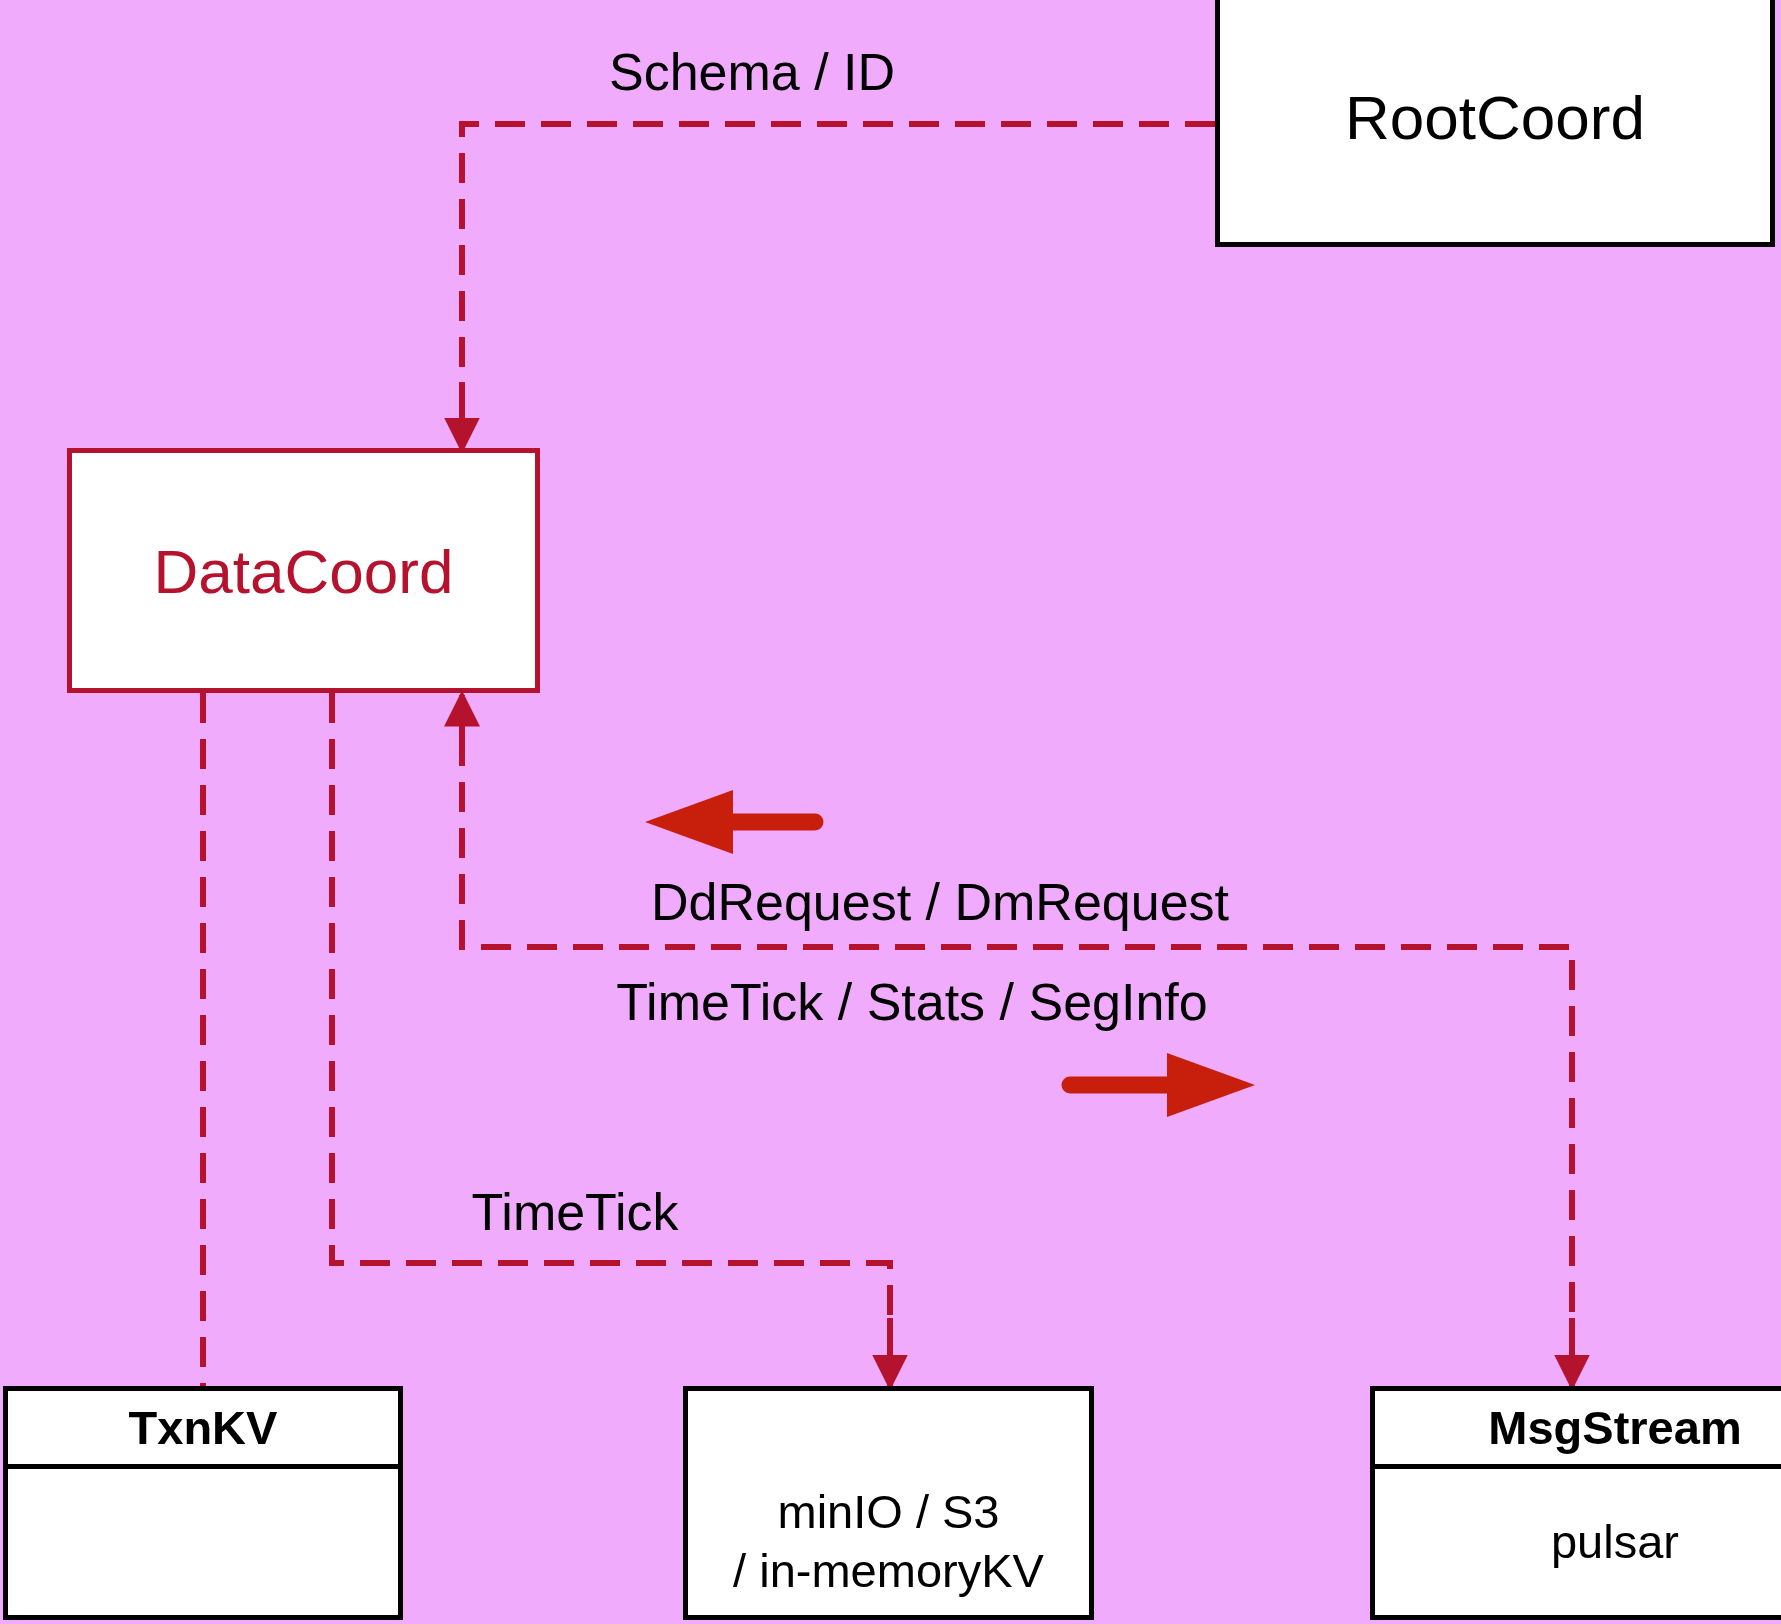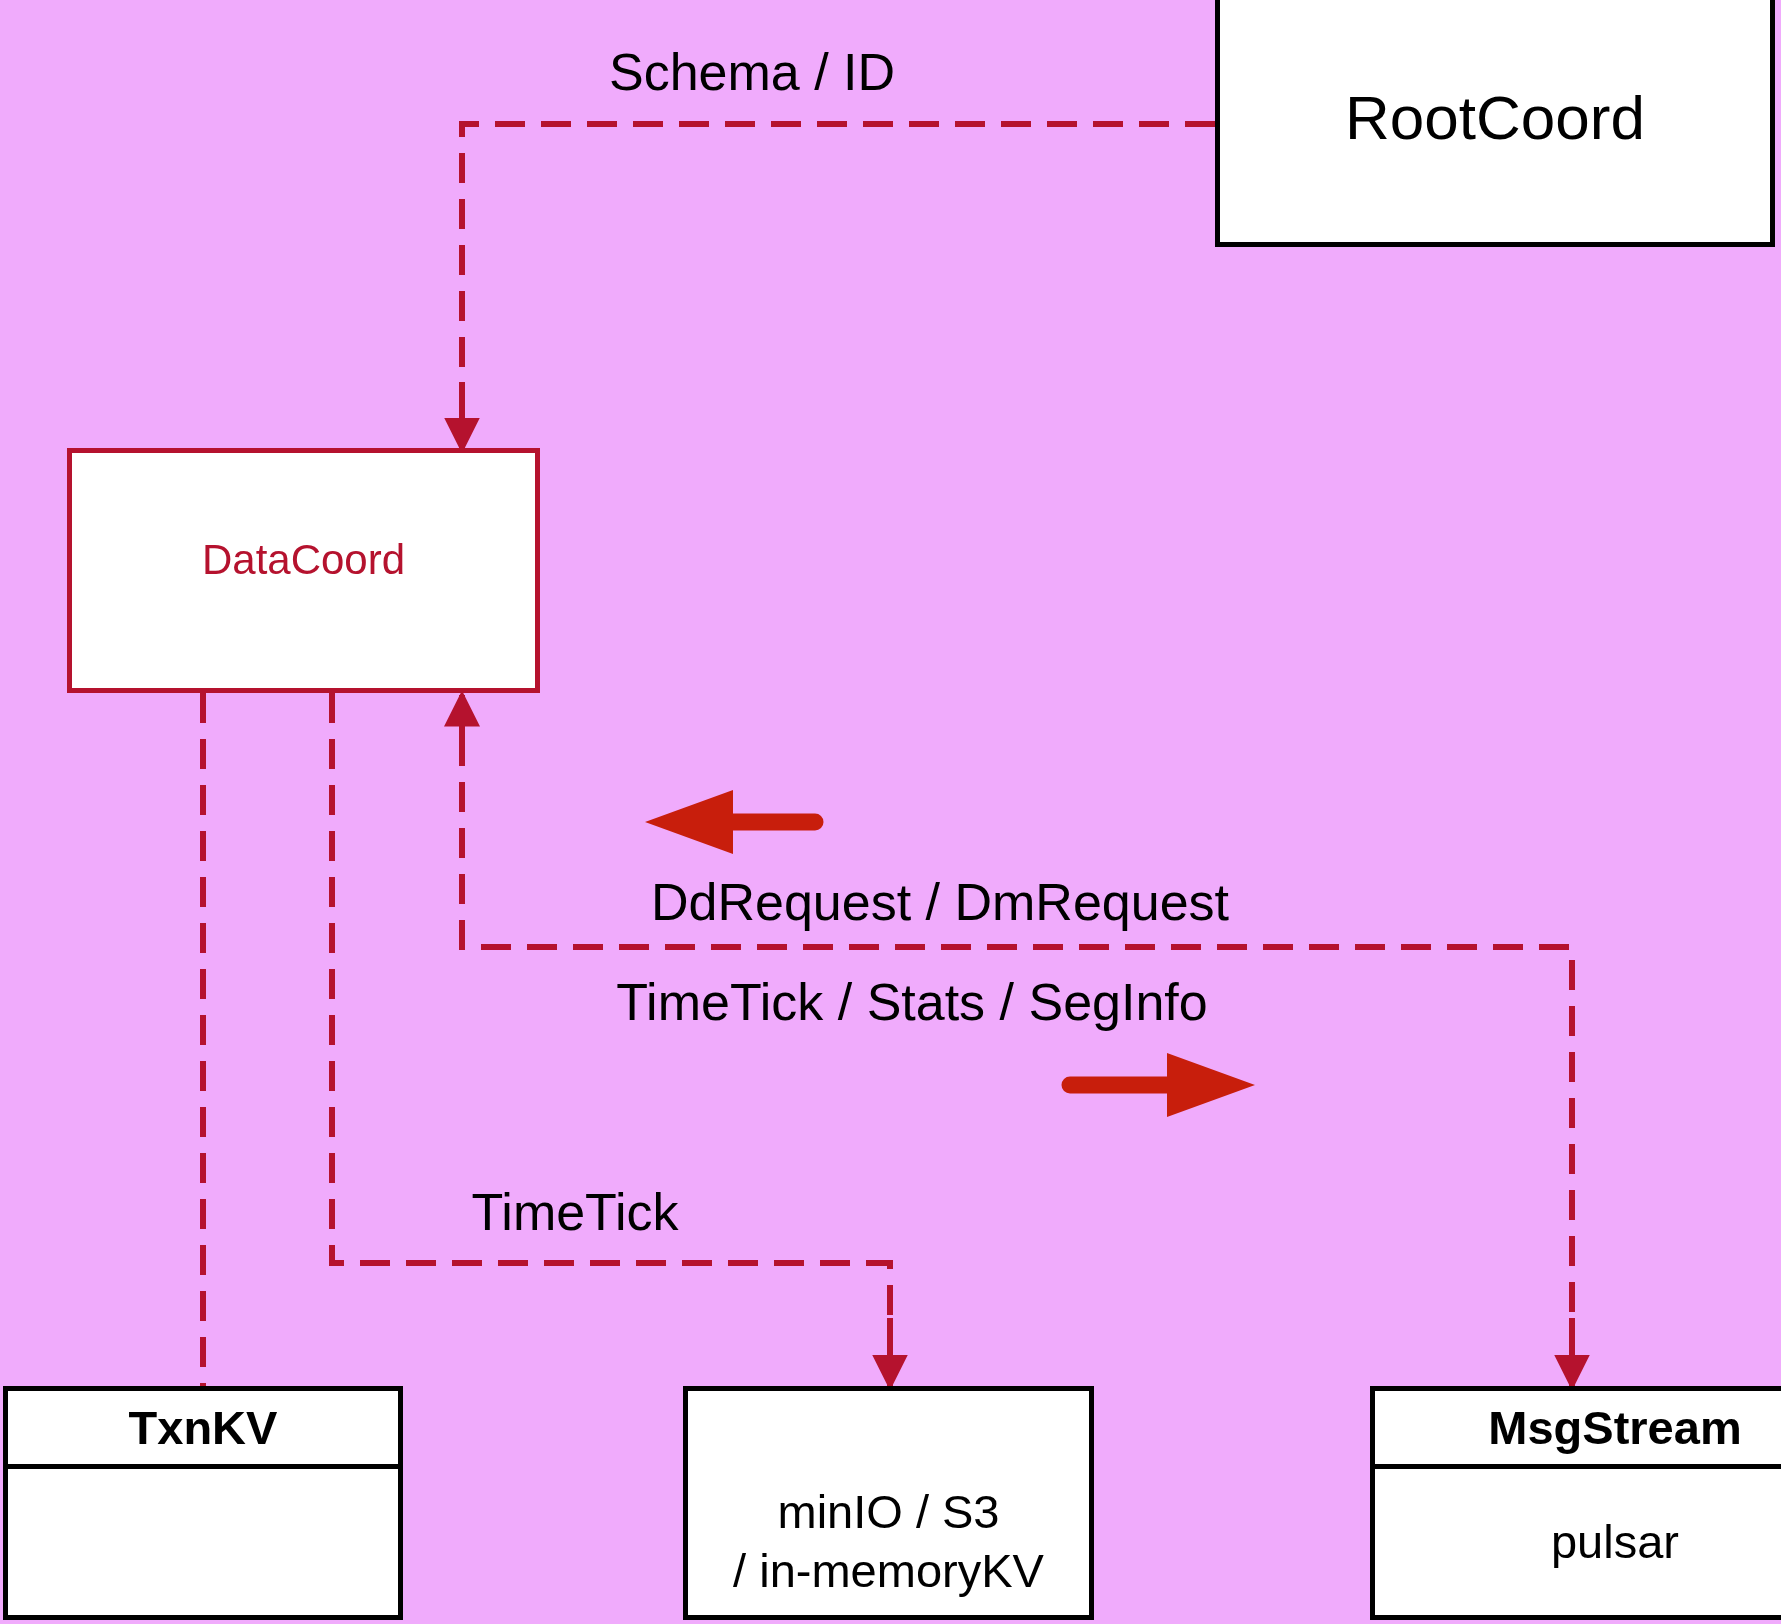--- a/index.html
+++ b/index.html
@@ -43,21 +43,21 @@
     font-size: 62px;
     color: #000000;
     font-weight: 400;
     white-space: nowrap;
   }
   .node-title-red {
     position: absolute;
     left: 0;
     right: 0;
     text-align: center;
-    font-size: 42px;
+    font-size: 62px;
     color: #b5122e;
     font-weight: 400;
     white-space: nowrap;
   }
   .store-header {
     position: absolute;
     left: 0;
     right: 0;
     top: 0;
     height: 78px;

